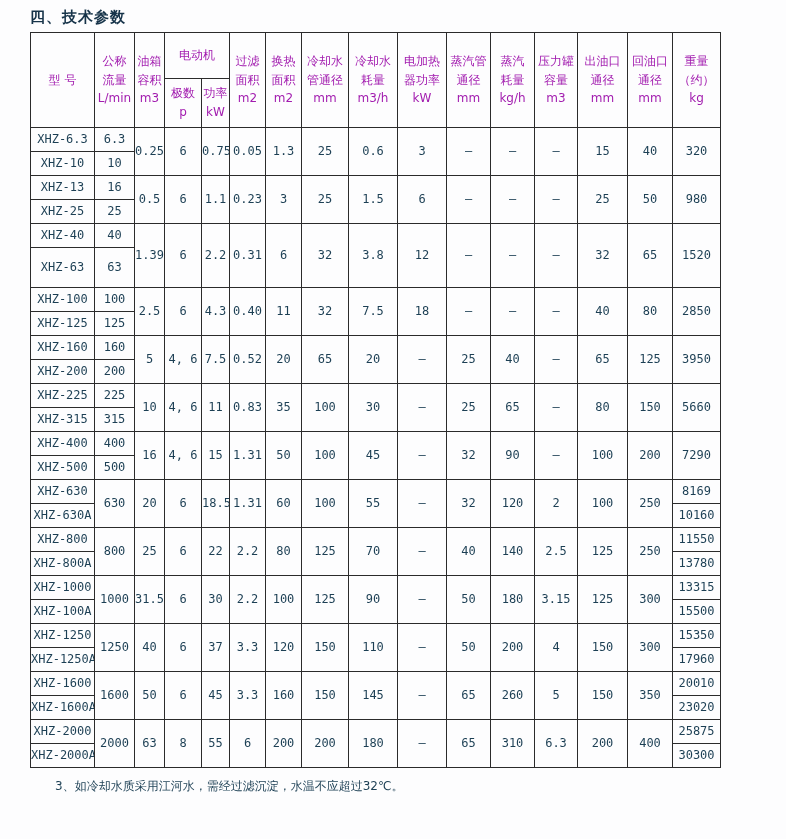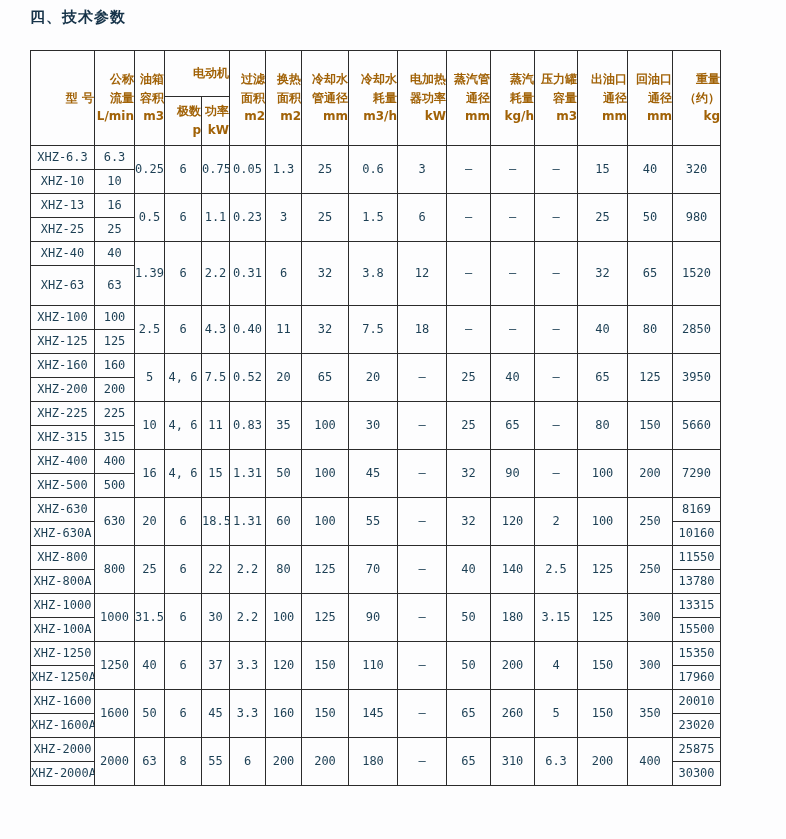--- a/index.html
+++ b/index.html
@@ -12,41 +12,40 @@
   .page {
     width: 786px;
     min-height: 839px;
     padding: 8px 0 10px 30px;
   }
   .doc-title {
     font-size: 15px;
     font-weight: bold;
     color: #163349;
     letter-spacing: 1px;
-    margin-bottom: 23px;
+    margin-bottom: 5px;
   }
   table.spec {
     border-collapse: collapse;
     table-layout: fixed;
     width: 690px;
   }
   table.spec th, table.spec td {
     border: 1px solid #2b2b2b;
     text-align: center;
     vertical-align: middle;
     overflow: hidden;
   }
   table.spec th {
     font-size: 12px;
-    font-weight: bold;
+    font-weight: normal;
     white-space: pre-line;
     line-height: 1.55;
     padding: 2px 0;
-    color: #a16207;
-    text-align: right;
+    color: #a21caf;
   }
   thead tr.h-row-1 { height: 46px; }
   thead tr.h-row-2 { height: 49px; }
   table.spec td {
     font-size: 12px;
     font-family: "DejaVu Sans Mono", "DejaVu Sans", monospace;
     height: 24px;
     line-height: 1.1;
     padding: 1px 0;
     white-space: nowrap;
@@ -422,15 +421,16 @@
           <td>25875</td>
         </tr>
         <tr>
           <td>XHZ-2000A</td>
           <td>30300</td>
         </tr>
       </tbody>
   </table>
 
   <div class="notes">
+    <div class="note-line indented">3、如冷却水质采用江河水，需经过滤沉淀，水温不应超过32℃。</div>
   </div>
 
 </div>
 
 </body></html>

